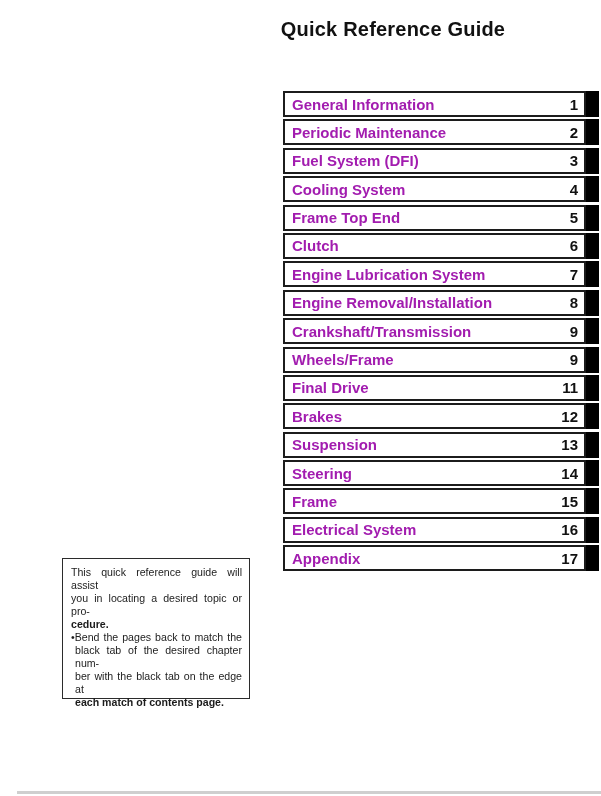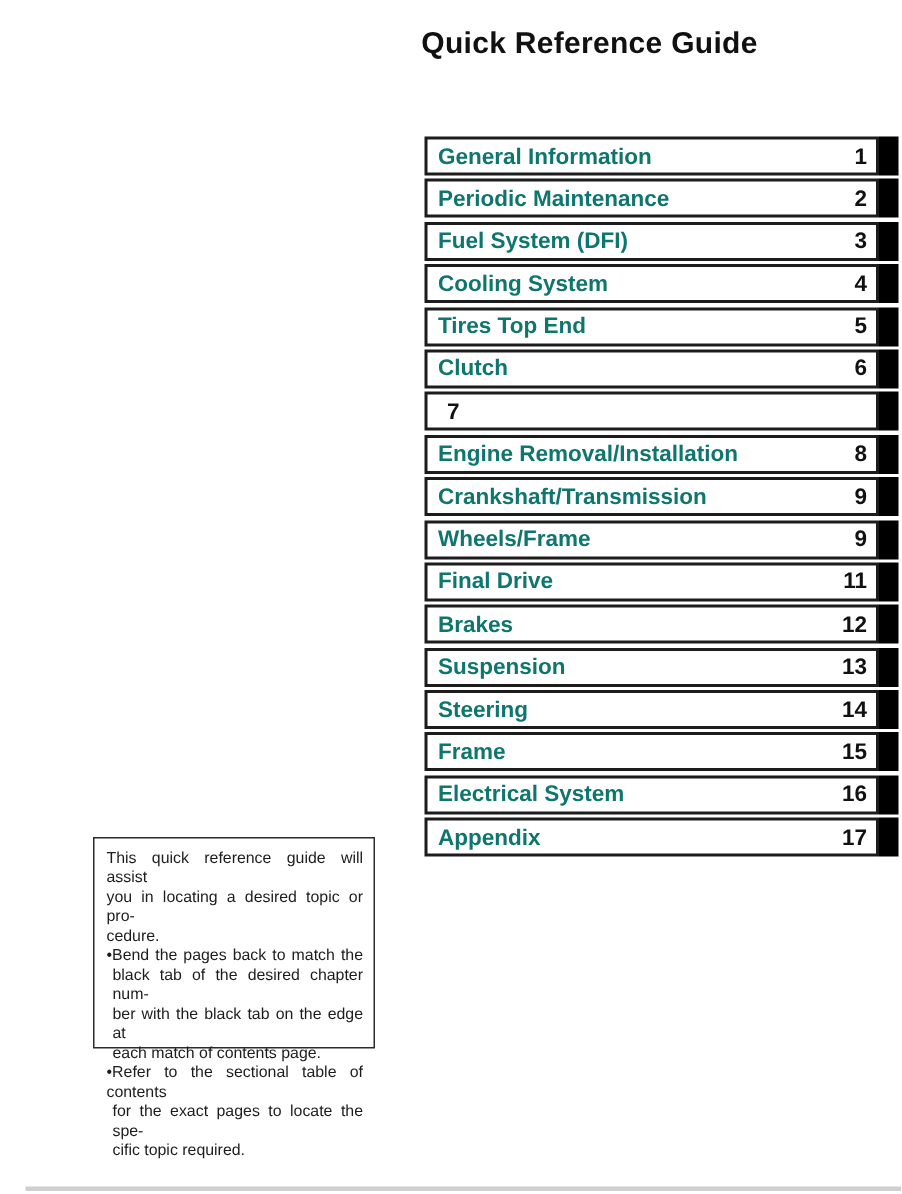--- a/index.html
+++ b/index.html
@@ -48,21 +48,21 @@
     background: #ffffff;
     display: flex;
     align-items: center;
     justify-content: space-between;
     padding: 0 6px 0 7px;
     overflow: hidden;
   }
   .toc-label {
     font-size: 15px;
     font-weight: bold;
-    color: #0f766e;
+    color: #a21caf;
     white-space: nowrap;
   }
   .toc-number {
     font-size: 15px;
     font-weight: bold;
     color: #111111;
     padding-left: 6px;
   }
   .toc-tab {
     flex: 0 0 13px;
@@ -83,20 +83,21 @@
     line-height: 13px;
     color: #1c1c1c;
   }
   .note-line {
     text-align: justify;
     text-align-last: justify;
     white-space: normal;
   }
   .note-line.last {
     text-align-last: left;
+    font-weight: bold;
   }
   .note-para.bullet .note-line {
     padding-left: 4px;
   }
   .note-para.bullet .note-line.first {
     padding-left: 0;
   }
   .bottom-edge {
     position: absolute;
     left: 17px;
@@ -141,36 +142,37 @@
   <div class="toc-row">
     <div class="toc-row-box">
       <span class="toc-label">Cooling System</span>
       <span class="toc-number">4</span>
     </div>
     <div class="toc-tab" style="background: rgb(0, 0, 0);"></div>
   </div>
 
   <div class="toc-row">
     <div class="toc-row-box">
-      <span class="toc-label">Tires Top End</span>
+      <span class="toc-label">Frame Top End</span>
       <span class="toc-number">5</span>
     </div>
     <div class="toc-tab" style="background: rgb(0, 0, 0);"></div>
   </div>
 
   <div class="toc-row">
     <div class="toc-row-box">
       <span class="toc-label">Clutch</span>
       <span class="toc-number">6</span>
     </div>
     <div class="toc-tab" style="background: rgb(0, 0, 0);"></div>
   </div>
 
   <div class="toc-row">
     <div class="toc-row-box">
+      <span class="toc-label">Engine Lubrication System</span>
       <span class="toc-number">7</span>
     </div>
     <div class="toc-tab" style="background: rgb(0, 0, 0);"></div>
   </div>
 
   <div class="toc-row">
     <div class="toc-row-box">
       <span class="toc-label">Engine Removal/Installation</span>
       <span class="toc-number">8</span>
     </div>
@@ -255,22 +257,17 @@
         <div class="note-line first">This quick reference guide will assist</div>
         <div class="note-line">you in locating a desired topic or pro-</div>
         <div class="note-line last">cedure.</div>
       </div>
       <div class="note-para bullet">
         <div class="note-line first">•Bend the pages back to match the</div>
         <div class="note-line">black tab of the desired chapter num-</div>
         <div class="note-line">ber with the black tab on the edge at</div>
         <div class="note-line last">each match of contents page.</div>
       </div>
-      <div class="note-para bullet">
-        <div class="note-line first">•Refer to the sectional table of contents</div>
-        <div class="note-line">for the exact pages to locate the spe-</div>
-        <div class="note-line last">cific topic required.</div>
-      </div>
     </div>
 
   <div class="bottom-edge"></div>
 
 </div>
 
 </body></html>

